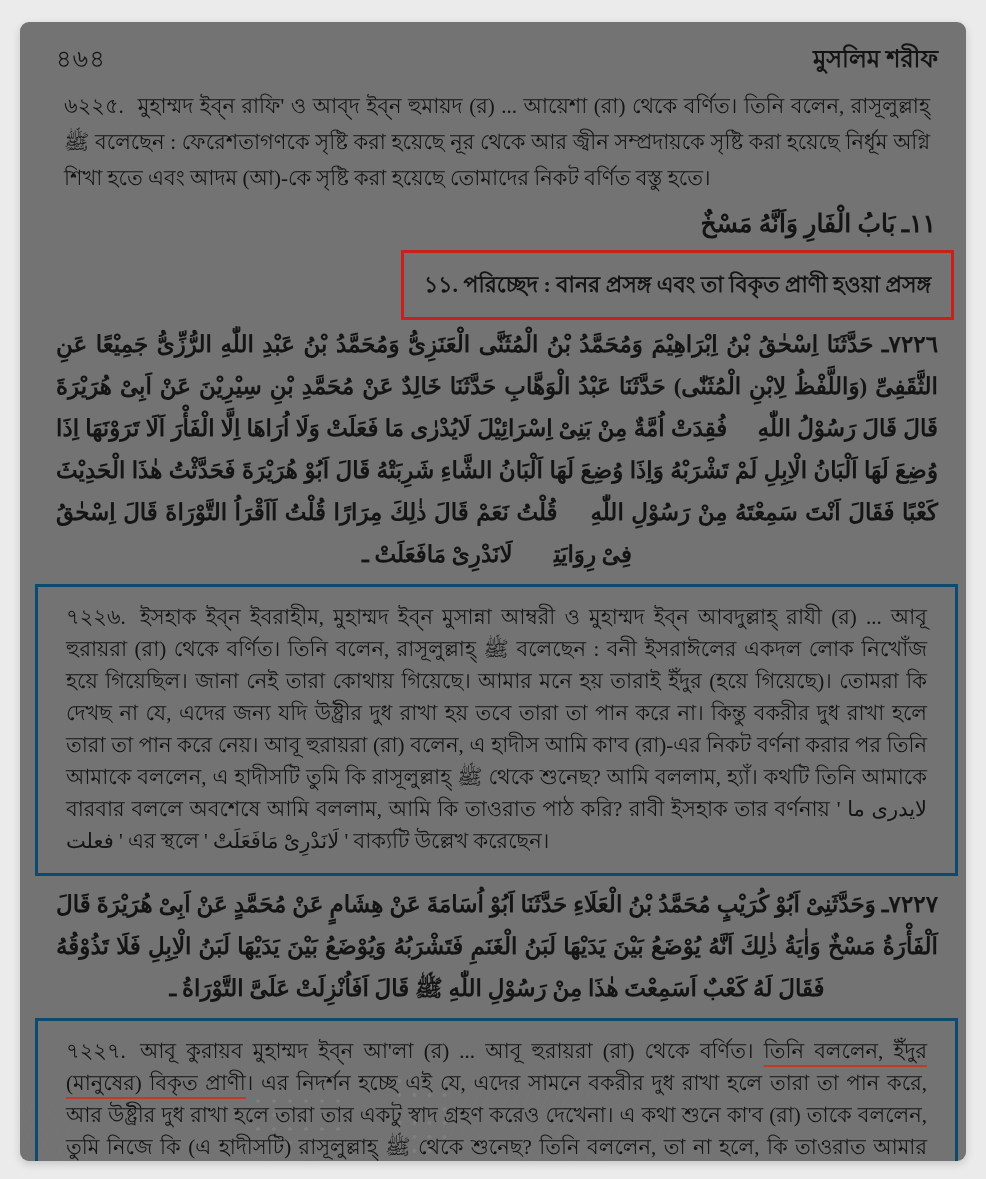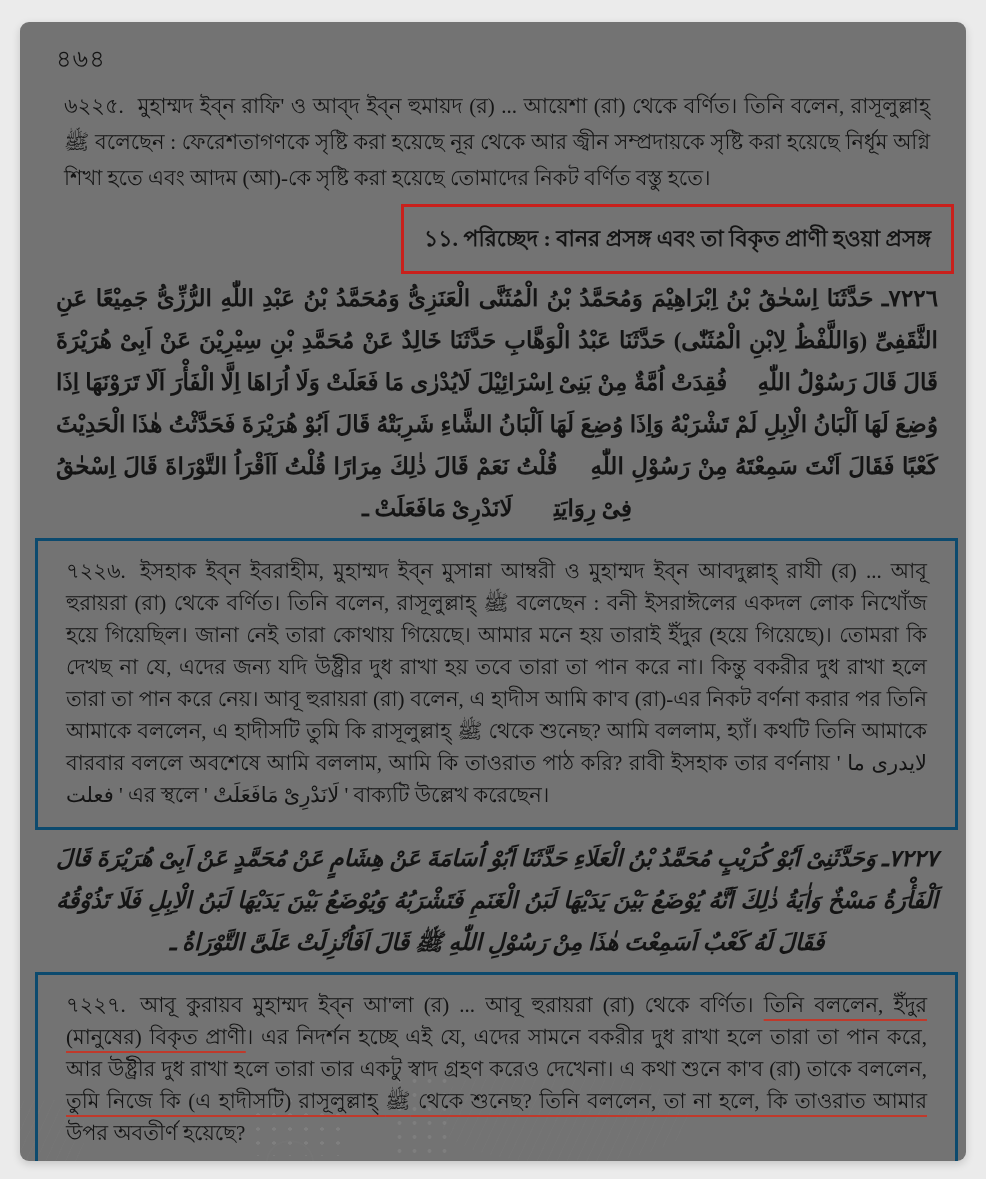--- a/index.html
+++ b/index.html
@@ -24,21 +24,21 @@
   
   .bn{font-size:21px;line-height:36px;text-align:justify;margin:8px;}
   .hnum{margin-right:14px;}
   p.first{margin-top:16px;}
   
   .ar{direction:rtl;font-size:23px;font-weight:bold;line-height:42px;
       text-align:justify;text-align-last:center;margin:0;}
   .ar-head{direction:rtl;font-size:25px;font-weight:bold;text-align:right;
       line-height:40px;margin:8px 2px 0 0;}
   .ar7226{margin-top:4px;}
-  .ar7227{margin-top:8px;font-style:italic;}
+  .ar7227{margin-top:8px;}
   
   .ch-box{box-sizing:border-box;margin:6px -16px 0 345px;
       border:3px solid #c8201c;
       font-size:22px;font-weight:bold;text-align:center;line-height:40px;
       padding:12px 6px;}
   
   .hbox{box-sizing:border-box;border:3px solid #0c4a6e;
       margin:8px -20px 0 -21px;padding:6px 20px 8px;}
   .hbox .bn{line-height:32px;}
   .redline{text-decoration:underline;text-decoration-color:#c0392b;
@@ -68,26 +68,28 @@
   <div class="wm wm-dots1"></div>
   <div class="wm wm-dots2"></div>
   <div class="wm wm-waves"></div>
   <div class="wm wm-waves2"></div>
   <div class="wm wm-circle"></div>
 
   <div class="content">
 
     <div class="hdr">
       <span class="pagenum">৪৬৪</span>
+      <span class="booktitle">মুসলিম শরীফ</span>
     </div>
 
     <p class="bn first">
       <span class="hnum">৬২২৫.</span><span>মুহাম্মদ ইব্‌ন রাফি' ও আব্‌দ ইব্‌ন হুমায়দ (র) ... আয়েশা (রা)  থেকে বর্ণিত। তিনি বলেন, রাসূলুল্লাহ্ ﷺ বলেছেন : ফেরেশতাগণকে সৃষ্টি করা হয়েছে নূর থেকে আর জ্বীন সম্প্রদায়কে সৃষ্টি করা হয়েছে নির্ধূম অগ্নি শিখা হতে এবং আদম (আ)-কে সৃষ্টি করা হয়েছে তোমাদের নিকট বর্ণিত বস্তু হতে।</span>
     </p>
 
+    <p class="ar-head">١١ـ بَابُ الْفَارِ وَاَنَّهُ مَسْخٌ</p>
 
     <div class="ch-box">
       <span>১১. পরিচ্ছেদ : বানর প্রসঙ্গ এবং তা বিকৃত প্রাণী হওয়া প্রসঙ্গ</span>
     </div>
 
     <p class="ar ar7226">٧٢٢٦ـ حَدَّثَنَا اِسْحٰقُ بْنُ اِبْرَاهِيْمَ وَمُحَمَّدُ بْنُ الْمُثَنَّى الْعَنَزِىُّ وَمُحَمَّدُ بْنُ عَبْدِ اللّٰهِ الرُّزِّىُّ جَمِيْعًا عَنِ الثَّقَفِىِّ (وَاللَّفْظُ لِابْنِ الْمُثَنّٰى) حَدَّثَنَا عَبْدُ الْوَهَّابِ حَدَّثَنَا خَالِدٌ عَنْ مُحَمَّدِ بْنِ سِيْرِيْنَ عَنْ اَبِىْ هُرَيْرَةَ قَالَ قَالَ رَسُوْلُ اللّٰهِ ﷺ فُقِدَتْ اُمَّةٌ مِنْ بَنِىْ اِسْرَائِيْلَ لَايُدْرٰى مَا فَعَلَتْ وَلَا اُرَاهَا اِلَّا الْفَأْرَ اَلَا تَرَوْنَهَا اِذَا وُضِعَ لَهَا اَلْبَانُ الْاِبِلِ لَمْ تَشْرَبْهُ وَاِذَا وُضِعَ لَهَا اَلْبَانُ الشَّاءِ شَرِبَتْهُ قَالَ اَبُوْ هُرَيْرَةَ فَحَدَّثْتُ هٰذَا الْحَدِيْثَ كَعْبًا فَقَالَ اَنْتَ سَمِعْتَهُ مِنْ رَسُوْلِ اللّٰهِ ﷺ قُلْتُ نَعَمْ قَالَ ذٰلِكَ مِرَارًا قُلْتُ اَاَقْرَاُ التَّوْرَاةَ قَالَ اِسْحٰقُ فِىْ رِوَايَتِهٖ لَانَدْرِىْ مَافَعَلَتْ ـ</p>
 
     <div class="hbox">
       <p class="bn">
         <span class="hnum">৭২২৬.</span><span>ইসহাক ইব্‌ন ইবরাহীম, মুহাম্মদ ইব্‌ন মুসান্না আম্বরী ও মুহাম্মদ ইব্‌ন আবদুল্লাহ্ রাযী (র) ... আবূ হুরায়রা (রা) থেকে বর্ণিত। তিনি বলেন, রাসূলুল্লাহ্ ﷺ  বলেছেন : বনী ইসরাঈলের একদল লোক নিখোঁজ হয়ে গিয়েছিল। জানা নেই তারা কোথায় গিয়েছে। আমার মনে হয় তারাই ইঁদুর (হয়ে গিয়েছে)। তোমরা কি দেখছ না যে, এদের জন্য যদি উষ্ট্রীর দুধ রাখা হয় তবে তারা তা পান করে না। কিন্তু বকরীর দুধ রাখা হলে তারা তা পান করে নেয়। আবূ হুরায়রা (রা) বলেন, এ হাদীস আমি কা'ব (রা)-এর নিকট বর্ণনা করার পর তিনি আমাকে বললেন, এ হাদীসটি তুমি কি রাসূলুল্লাহ্ ﷺ থেকে শুনেছ? আমি বললাম, হ্যাঁ। কথটি তিনি আমাকে বারবার বললে অবশেষে আমি বললাম, আমি কি তাওরাত পাঠ করি? রাবী ইসহাক তার বর্ণনায় ' لايدرى ما فعلت ' এর স্থলে ' لَانَدْرِىْ مَافَعَلَتْ ' বাক্যটি উল্লেখ করেছেন।</span>

